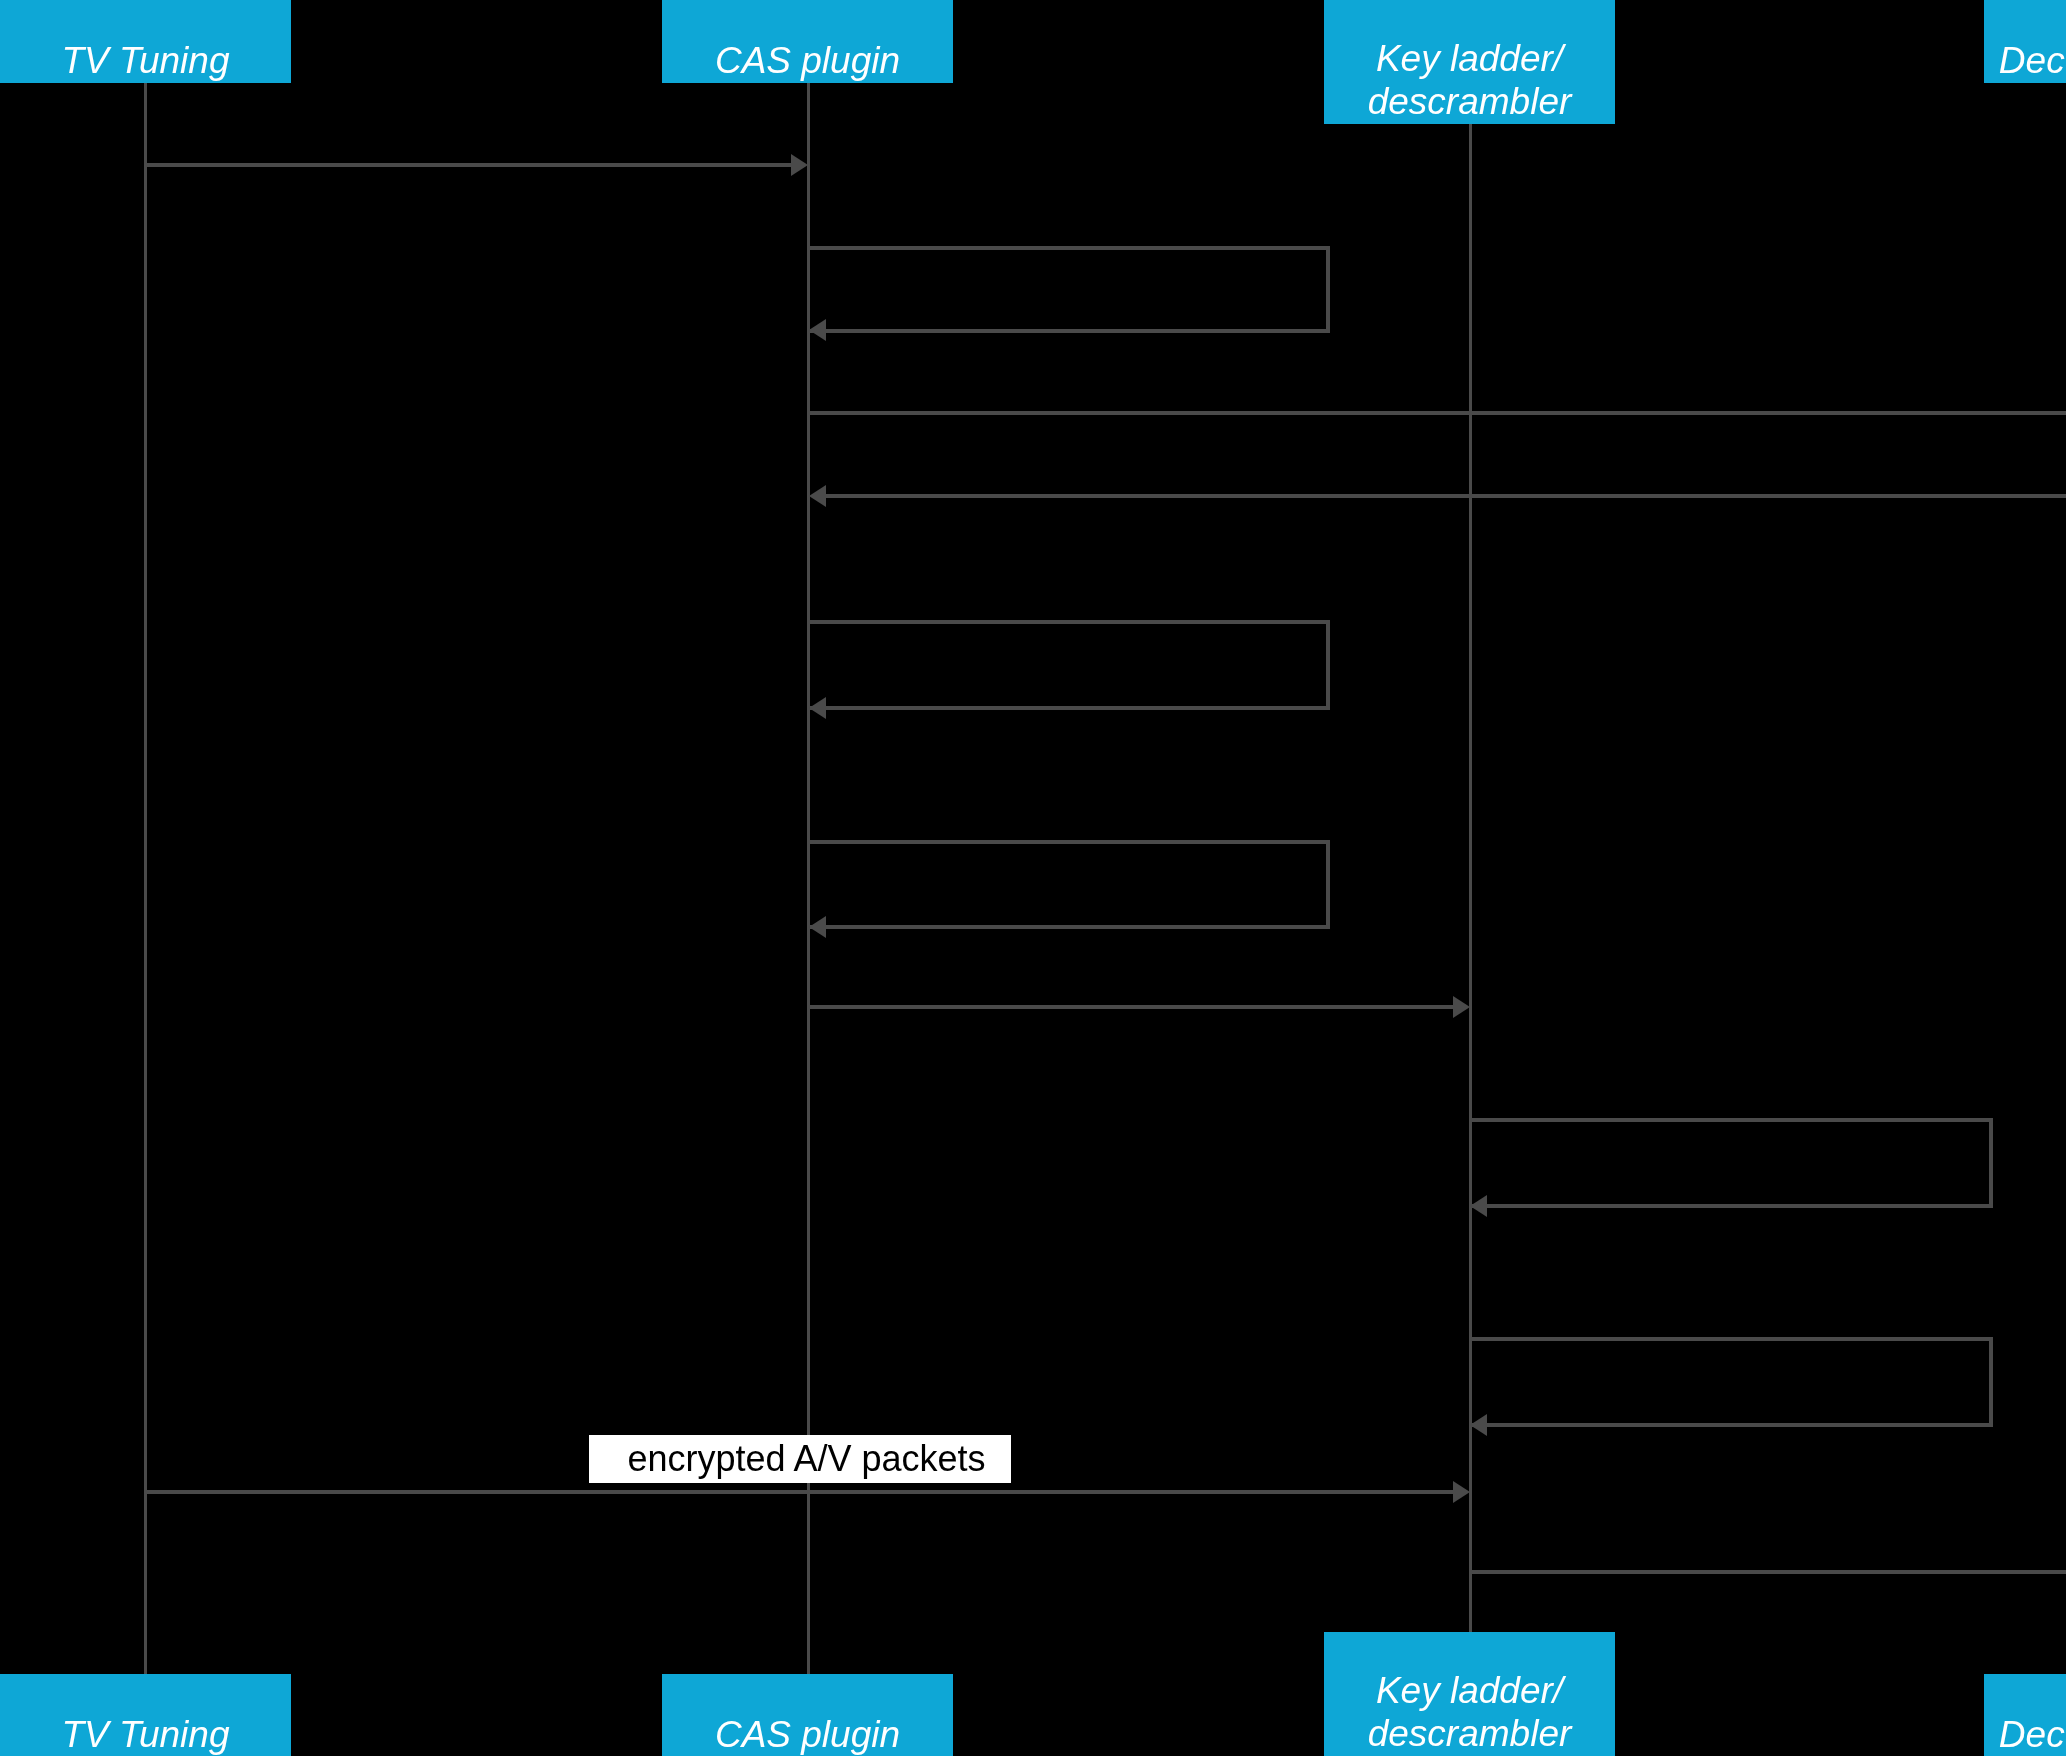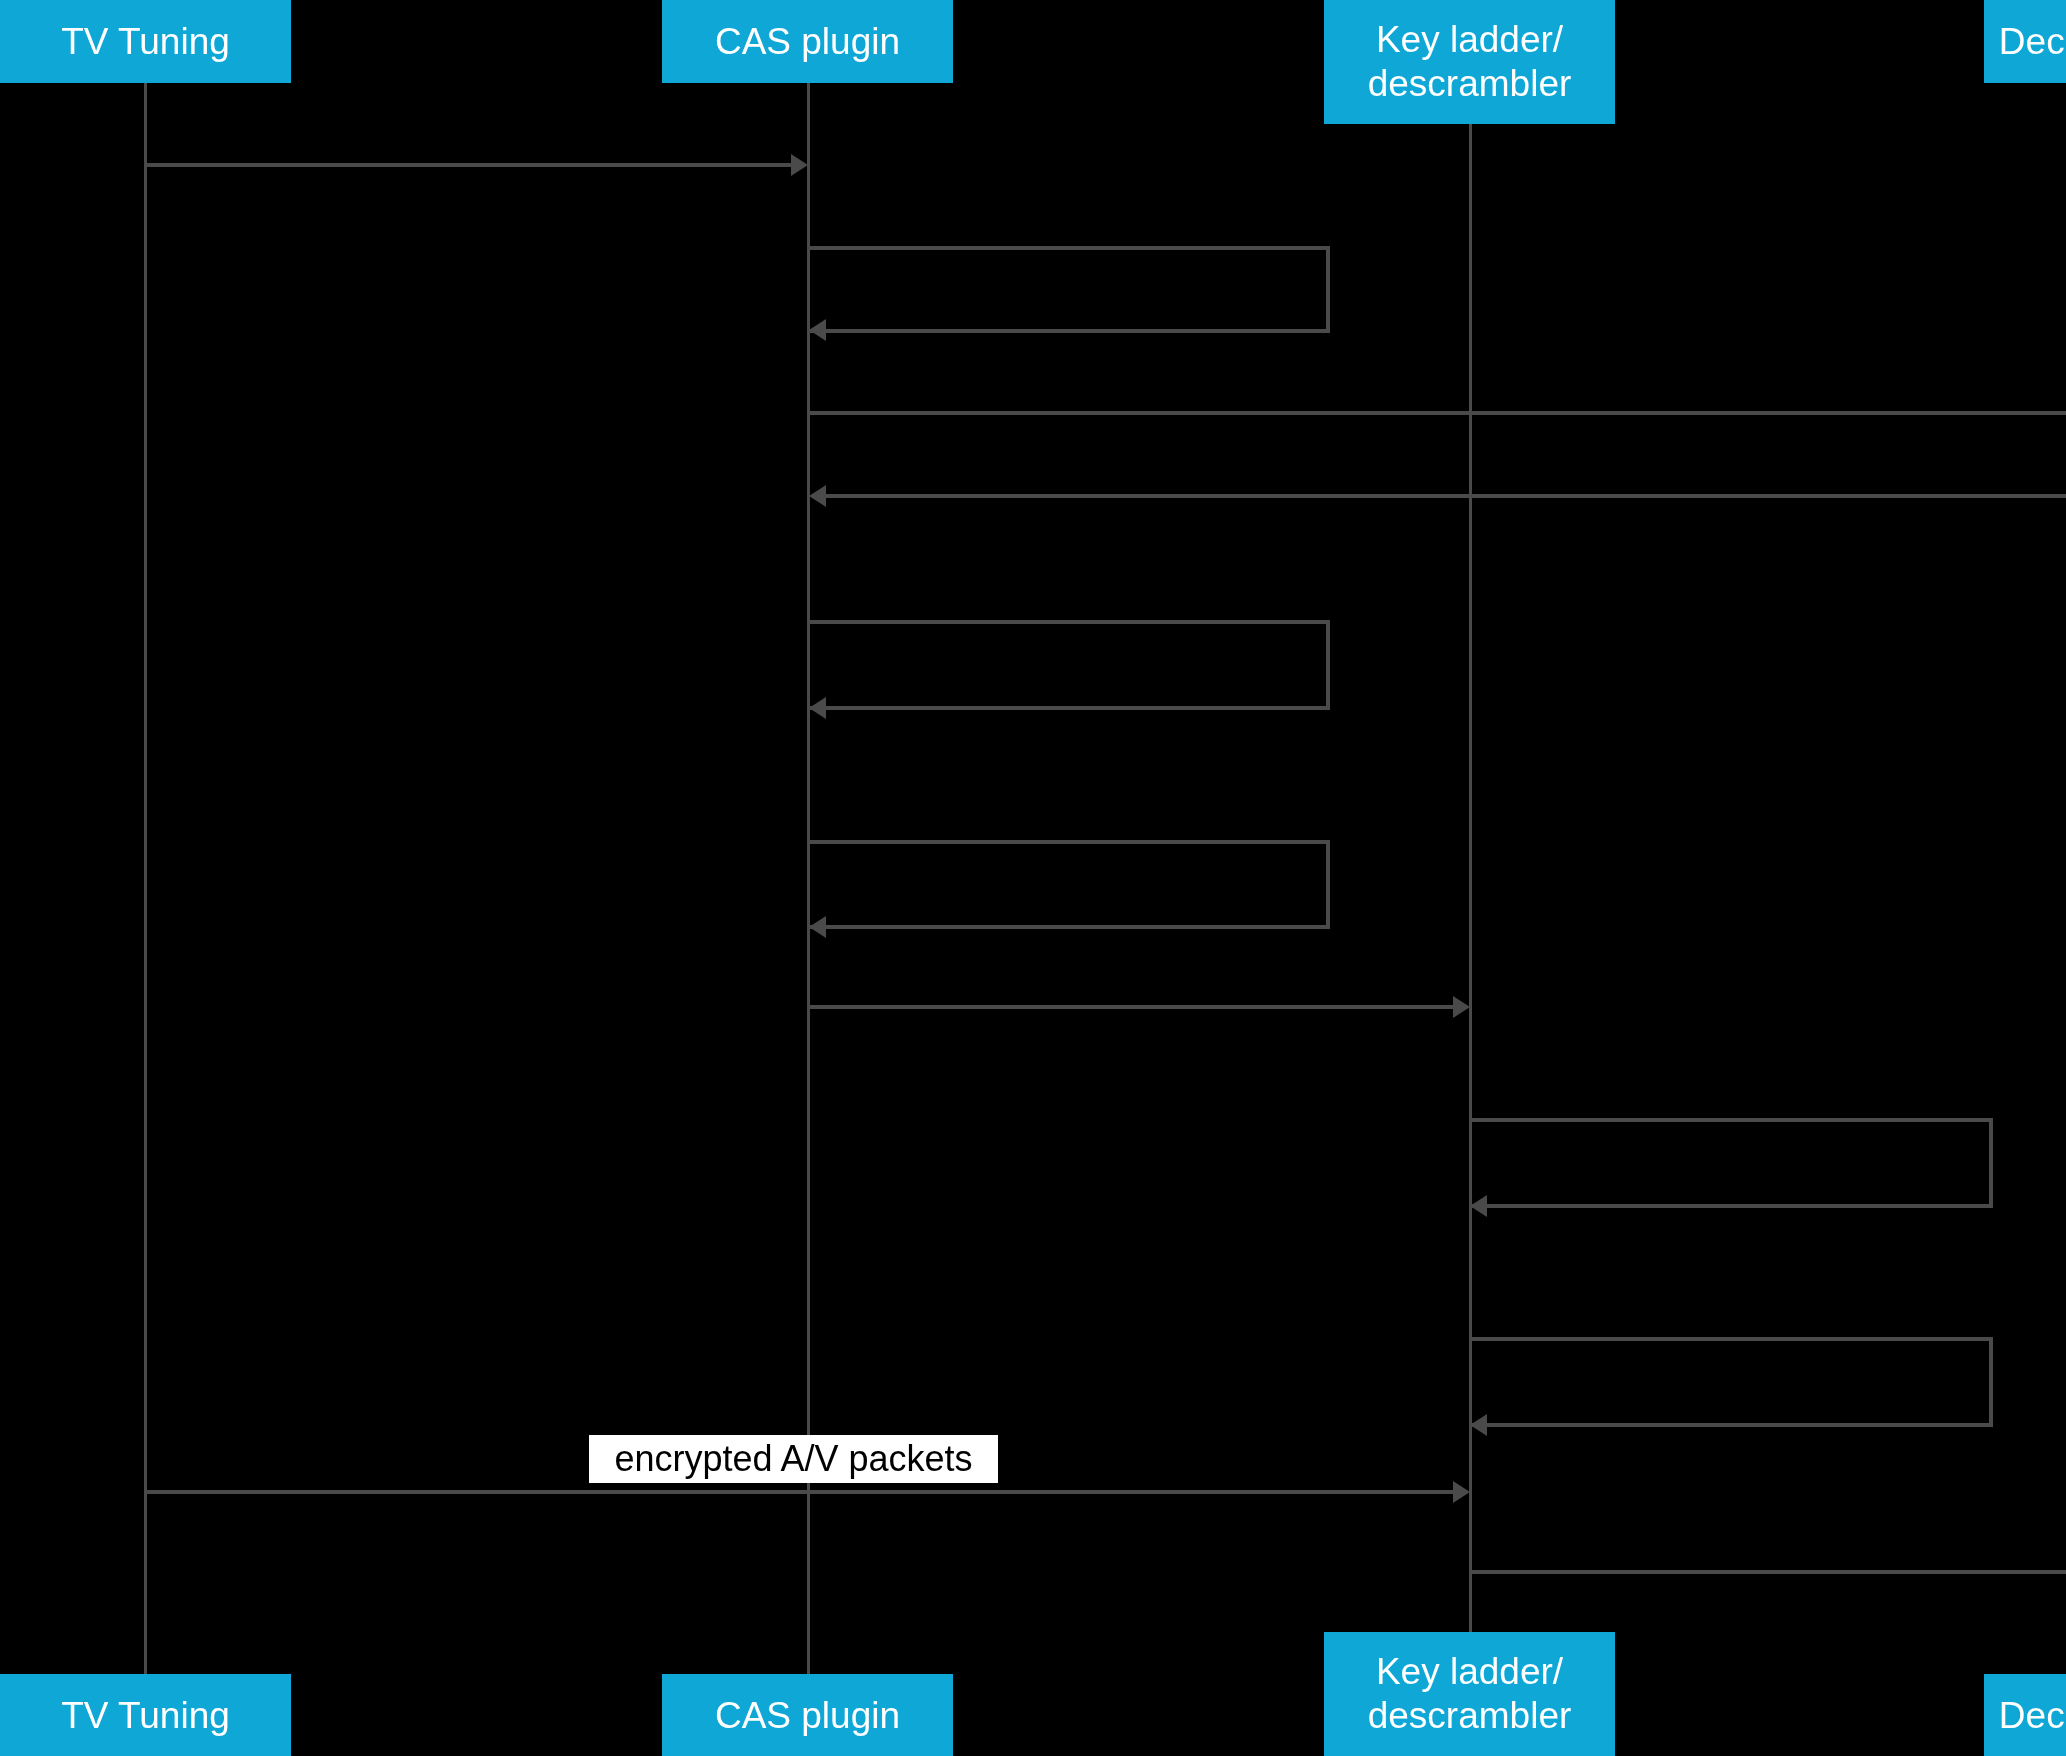--- a/index.html
+++ b/index.html
@@ -45,26 +45,27 @@
     border: 4.1px solid var(--line, #4a4a4a);
     border-left: none;
     background: transparent;
     z-index: 2;
   }
   .actor-box {
     position: absolute;
     background: var(--actor-fill, #0ea7d6);
     color: var(--actor-text, #ffffff);
     display: flex;
-    align-items: center;
+    align-items: flex-end;
     justify-content: center;
     text-align: center;
     font-size: 37px;
     line-height: 1.18;
     z-index: 4;
+    font-style: italic;
   }
   .msg-label {
     position: absolute;
     background: var(--label-bg, #ffffff);
     color: var(--label-text, #000000);
     display: flex;
     align-items: center;
     justify-content: center;
     font-size: 36px;
     white-space: nowrap;
@@ -99,21 +100,21 @@
 
   <div class="msg-line" style="left:809px; top:1005px; width:645px;"></div>
   <div class="arrowhead-right" style="left:1453px; top:996px;"></div>
 
   <div class="self-loop" style="left:1470px; top:1118px; width:523px; height:90px;"></div>
   <div class="arrowhead-left" style="left:1470px; top:1195px;"></div>
 
   <div class="self-loop" style="left:1470px; top:1337px; width:523px; height:90px;"></div>
   <div class="arrowhead-left" style="left:1470px; top:1414px;"></div>
 
-  <div class="msg-label" style="left:589px; top:1435px; width:409px; height:48px;">encrypted A/V packets</div>
+  <div class="msg-label" style="left:589px; top:1435px; width:409px; height:48px;padding-left:13px;">encrypted A/V packets</div>
   <div class="msg-line" style="left:145px; top:1490px; width:1309px;"></div>
   <div class="arrowhead-right" style="left:1453px; top:1481px;"></div>
 
   <div class="msg-line" style="left:1470px; top:1570px; width:645px;"></div>
 
   <div class="actor-box" style="left:0px;    top:0px; width:291px; height:83px;">
     <span>TV Tuning</span>
   </div>
   <div class="actor-box" style="left:662px; top:0px; width:291px; height:83px;">
     <span>CAS plugin</span>

